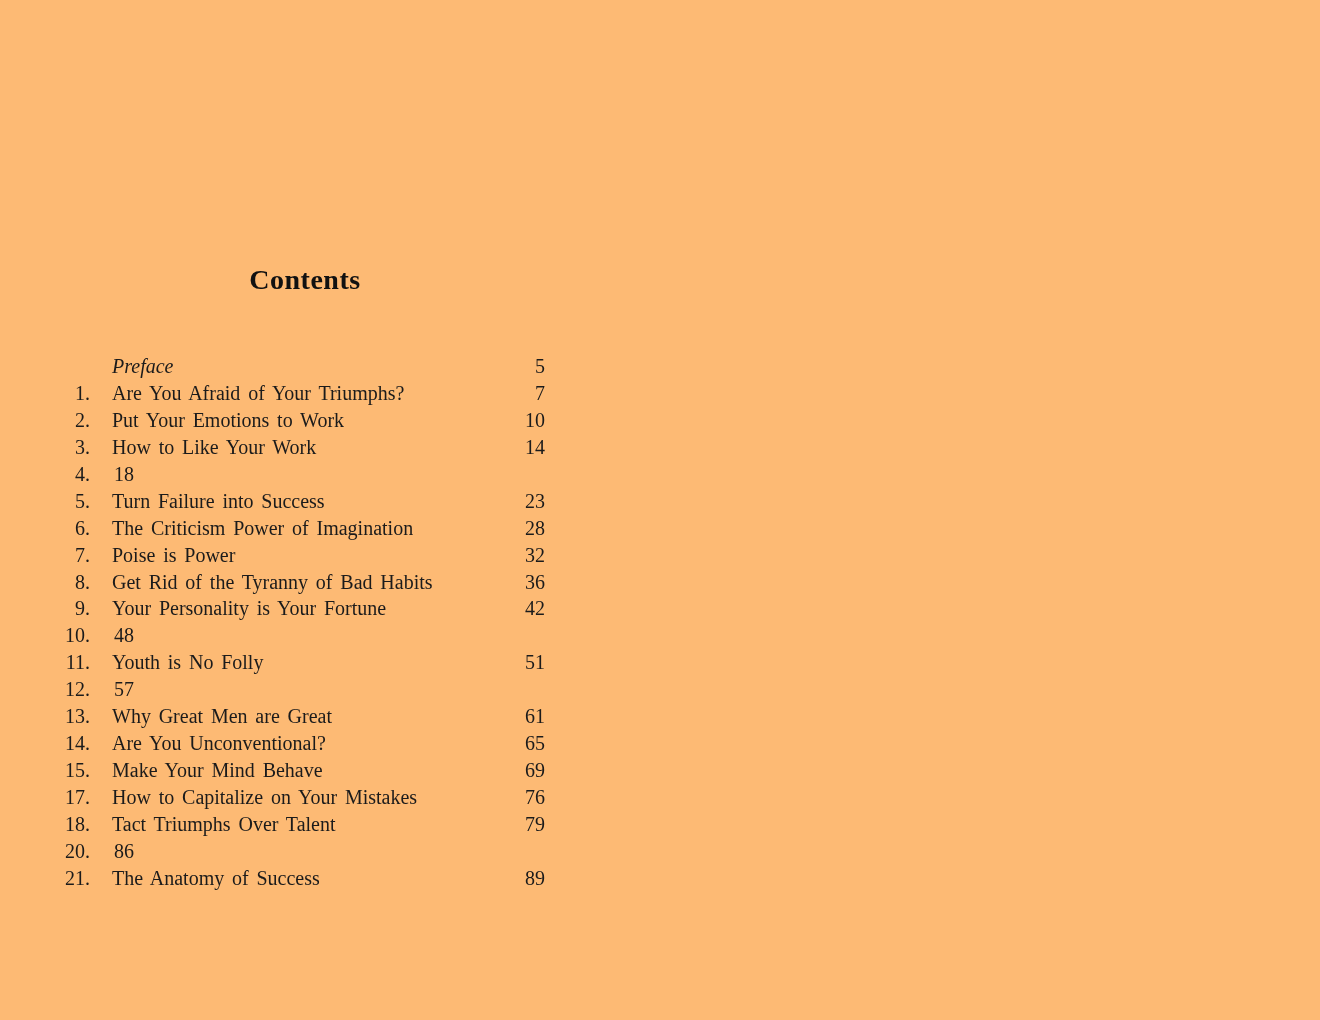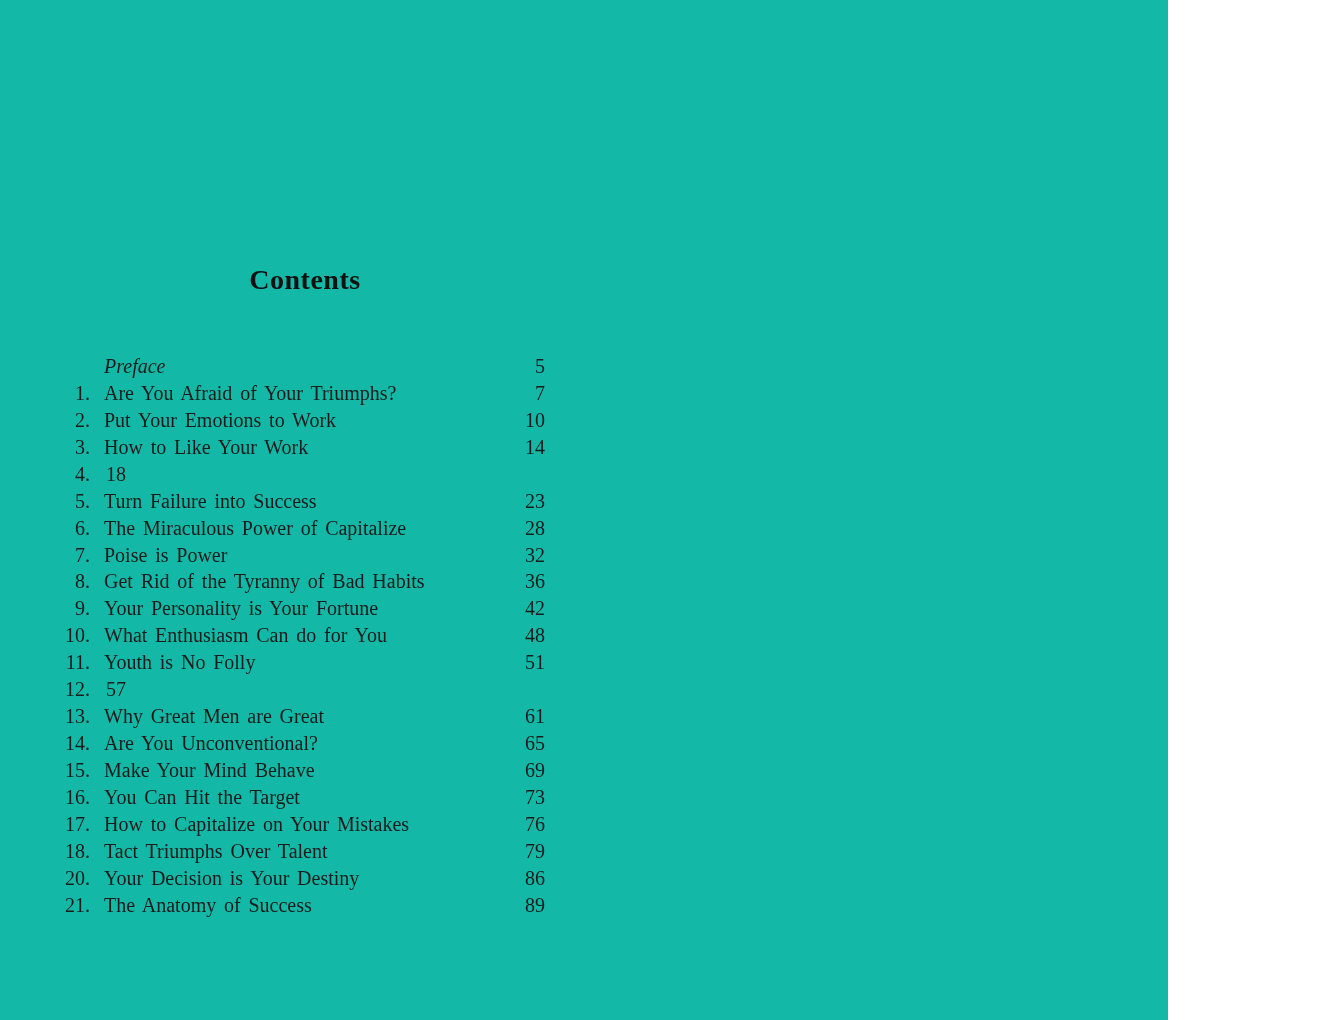--- a/index.html
+++ b/index.html
@@ -2,23 +2,23 @@
 <html><head>
 <meta charset="utf-8">
 <style>
   html, body {
     margin: 0;
     padding: 0;
     background: #ffffff;
   }
   .page {
     position: relative;
-    width: 1168px;
+    width: 1320px;
     height: 1020px;
-    background: #14b8a6;
+    background: #fdba74;
     overflow: hidden;
     font-family: "Liberation Serif", "DejaVu Serif", serif;
     color: #1b1b1b;
   }
   .contents-title {
     position: absolute;
     top: 264px;
     left: 0;
     width: 610px;
     text-align: center;
@@ -28,25 +28,26 @@
     color: #111111;
   }
   .toc-list {
     position: absolute;
     top: 353px;
     left: 63px;
     width: 482px;
   }
   .toc-row {
     display: flex;
-    align-items: flex-end;
+    align-items: flex-start;
     height: 26.95px;
     font-size: 20px;
     line-height: 26.95px;
     word-spacing: 0.14em;
+    gap: 8px;
   }
   .toc-num {
     width: 27px;
     text-align: right;
     flex: 0 0 auto;
   }
   .toc-title-text {
     flex: 1 1 auto;
     padding-left: 14px;
     white-space: nowrap;
@@ -92,41 +93,40 @@
         <span class="toc-num">4.</span>
         <span class="toc-page">18</span>
       </div>
       <div class="toc-row">
         <span class="toc-num">5.</span>
         <span class="toc-title-text">Turn Failure into Success</span>
         <span class="toc-page">23</span>
       </div>
       <div class="toc-row">
         <span class="toc-num">6.</span>
-        <span class="toc-title-text">The Miraculous Power of Capitalize</span>
+        <span class="toc-title-text">The Criticism Power of Imagination</span>
         <span class="toc-page">28</span>
       </div>
       <div class="toc-row">
         <span class="toc-num">7.</span>
         <span class="toc-title-text">Poise is Power</span>
         <span class="toc-page">32</span>
       </div>
       <div class="toc-row">
         <span class="toc-num">8.</span>
         <span class="toc-title-text">Get Rid of the Tyranny of Bad Habits</span>
         <span class="toc-page">36</span>
       </div>
       <div class="toc-row">
         <span class="toc-num">9.</span>
         <span class="toc-title-text">Your Personality is Your Fortune</span>
         <span class="toc-page">42</span>
       </div>
       <div class="toc-row">
         <span class="toc-num">10.</span>
-        <span class="toc-title-text">What Enthusiasm Can do for You</span>
         <span class="toc-page">48</span>
       </div>
       <div class="toc-row">
         <span class="toc-num">11.</span>
         <span class="toc-title-text">Youth is No Folly</span>
         <span class="toc-page">51</span>
       </div>
       <div class="toc-row">
         <span class="toc-num">12.</span>
         <span class="toc-page">57</span>
@@ -140,37 +140,31 @@
         <span class="toc-num">14.</span>
         <span class="toc-title-text">Are You Unconventional?</span>
         <span class="toc-page">65</span>
       </div>
       <div class="toc-row">
         <span class="toc-num">15.</span>
         <span class="toc-title-text">Make Your Mind Behave</span>
         <span class="toc-page">69</span>
       </div>
       <div class="toc-row">
-        <span class="toc-num">16.</span>
-        <span class="toc-title-text">You Can Hit the Target</span>
-        <span class="toc-page">73</span>
-      </div>
-      <div class="toc-row">
         <span class="toc-num">17.</span>
         <span class="toc-title-text">How to Capitalize on Your Mistakes</span>
         <span class="toc-page">76</span>
       </div>
       <div class="toc-row">
         <span class="toc-num">18.</span>
         <span class="toc-title-text">Tact Triumphs Over Talent</span>
         <span class="toc-page">79</span>
       </div>
       <div class="toc-row">
         <span class="toc-num">20.</span>
-        <span class="toc-title-text">Your Decision is Your Destiny</span>
         <span class="toc-page">86</span>
       </div>
       <div class="toc-row">
         <span class="toc-num">21.</span>
         <span class="toc-title-text">The Anatomy of Success</span>
         <span class="toc-page">89</span>
       </div>
     </div>
 </div>
 

